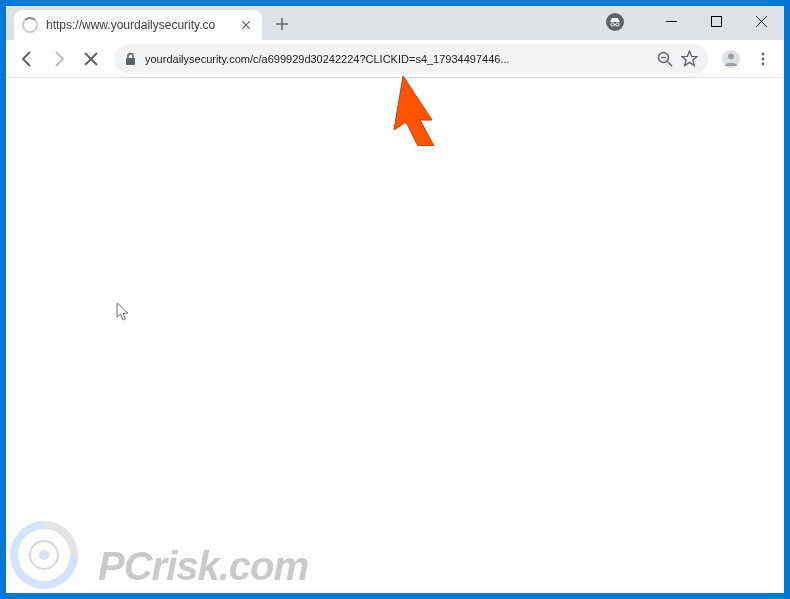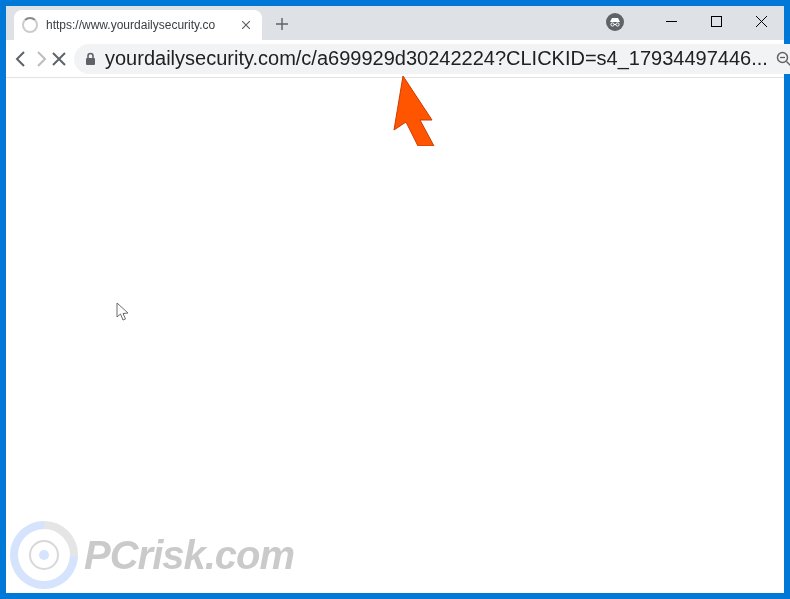--- a/index.html
+++ b/index.html
@@ -137,21 +137,21 @@
   padding: 0 10px;
   margin: 0 6px;
   gap: 8px;
 }
 .addr .lock {
   color: #5f6368;
   display: flex;
 }
 .addr .url-text {
   flex: 1;
-  font-size: 20px;
+  font-size: 11px;
   white-space: nowrap;
   overflow: hidden;
   color: #202124;
 }
 .addr .zoom {
   color: #5f6368;
   display: flex;
 }
 .addr .star {
   color: #5f6368;
@@ -174,22 +174,22 @@
   top: 302px;
   left: 116px;
   color: #6b6b6b;
   pointer-events: none;
 }
 .watermark {
   position: absolute;
   left: 10px;
   bottom: 10px;
   display: flex;
-  align-items: center;
-  gap: 6px;
+  align-items: flex-end;
+  gap: 20px;
   opacity: 0.6;
 }
 .wm-logo {
   width: 68px;
   height: 68px;
 }
 .wm-text {
   font-family: Arial, sans-serif;
   font-size: 40px;
   font-style: italic;

